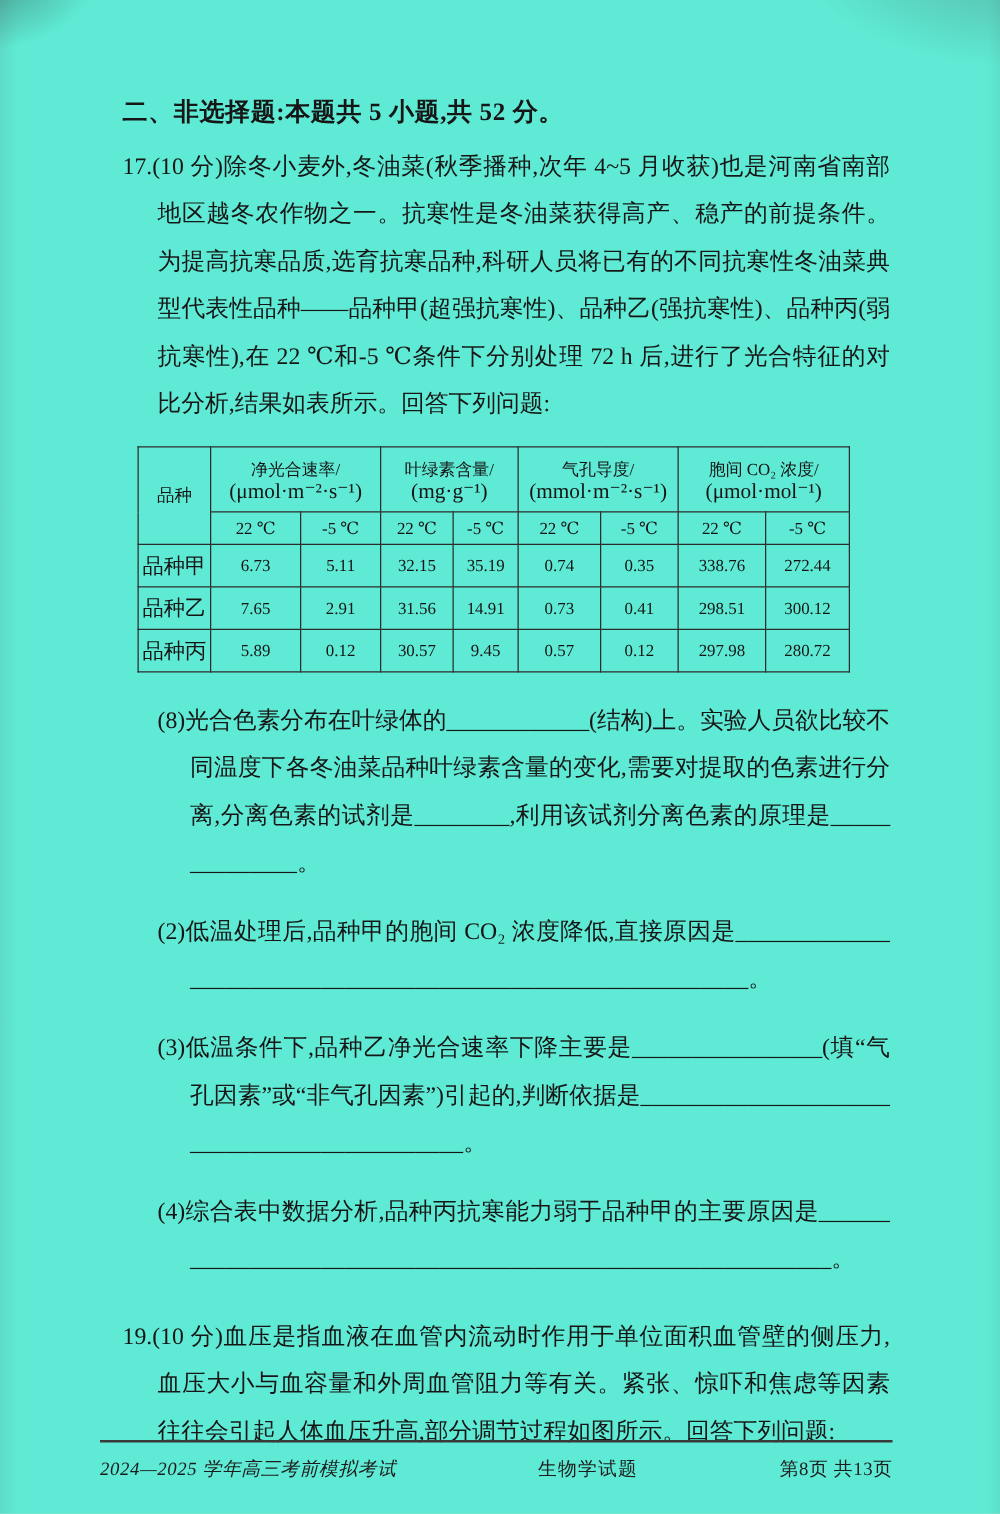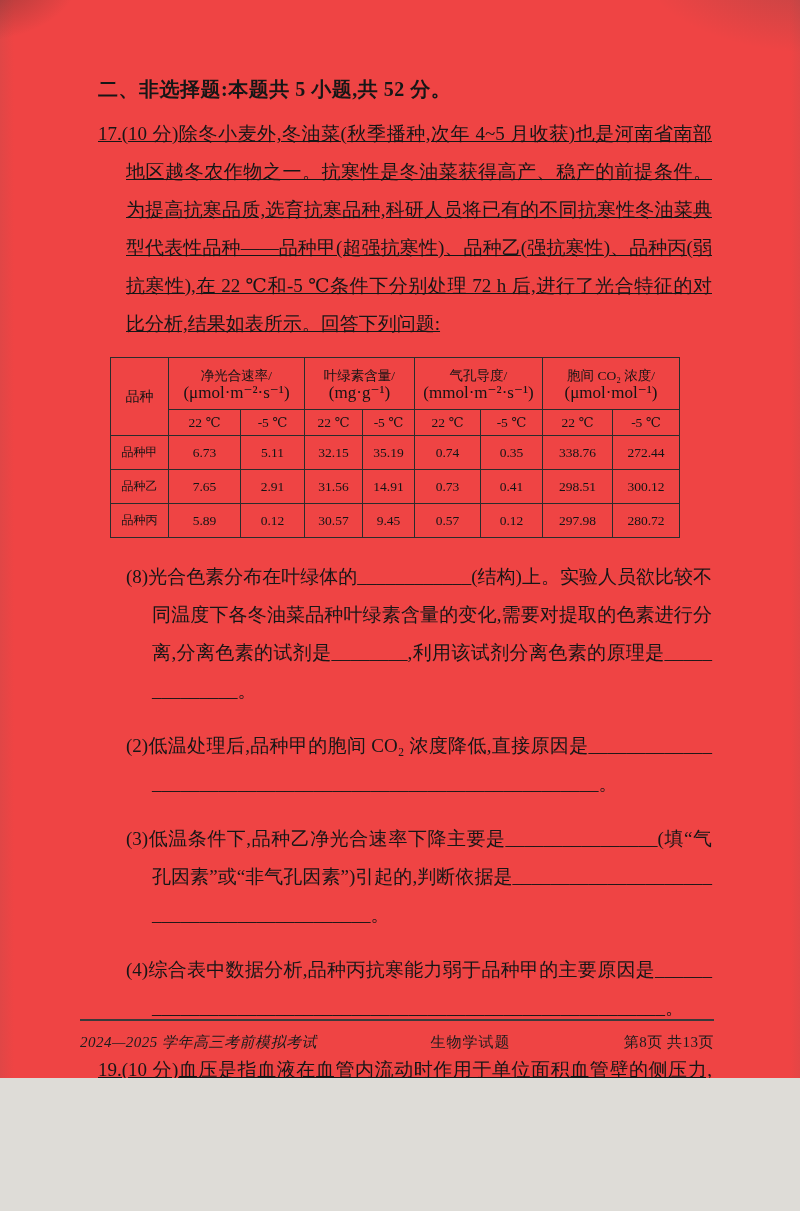--- a/index.html
+++ b/index.html
@@ -3,59 +3,59 @@
 <meta charset="utf-8">
 <style>
   * { margin:0; padding:0; box-sizing:border-box; }
   html,body { width:800px; }
   body {
     width:800px; height:1211px;
     background:#dedcd7;
     font-family:"Liberation Serif","DejaVu Serif",serif;
   }
   .page {
-    position:relative; width:800px; height:1078px;
-    background:#ef4444; color:#161616; overflow:hidden;
+    position:relative; width:800px; height:1211px;
+    background:#5eead4; color:#161616; overflow:hidden;
   }
   .page::before {
     content:""; position:absolute; inset:0; pointer-events:none;
     background:
       radial-gradient(150px 95px at -25px -25px, rgba(45,45,45,.50), rgba(45,45,45,0) 70%),
       radial-gradient(260px 130px at 103% -40px, rgba(70,70,70,.35), rgba(70,70,70,0) 72%),
       linear-gradient(to right, rgba(90,90,90,.10), rgba(90,90,90,0) 14px),
       linear-gradient(to left, rgba(90,90,90,.08), rgba(90,90,90,0) 10px);
   }
   .content { position:absolute; left:98px; right:88px; top:76px; }
 
   .section-header {
     font-size:20px; font-weight:bold; letter-spacing:.5px; margin-bottom:12px;
   }
   .stem {
     font-size:19px; line-height:38px; text-align:justify; word-break:break-all;
-    padding-left:28px; text-indent:-28px;text-decoration:underline;
+    padding-left:28px; text-indent:-28px;
   }
 
   .table-wrap { margin:14px 0 20px 12px; }
   table { border-collapse:collapse; table-layout:fixed; text-align:center; }
   col.c-name { width:58px; }
   col.c-a1 { width:72px; } col.c-a2 { width:64px; }
   col.c-b1 { width:58px; } col.c-b2 { width:52px; }
   col.c-c1 { width:66px; } col.c-c2 { width:62px; }
   col.c-d1 { width:70px; } col.c-d2 { width:67px; }
   th,td {
     border:1px solid #2c2c2c; font-weight:normal; font-size:13.5px;
     padding:2px 1px; color:#141414;
   }
   tr.group-row th { height:52px; }
   tr.temp-row th { height:26px; }
   tbody td, tbody th { height:34px; }
   .group-title { display:block; line-height:17px; }
   .unit { display:block; line-height:17px; font-size:17px; }
   .corner-cell { font-size:14px; }
-  .row-name { font-size:12px; }
+  .row-name { font-size:17px; }
 
   .subq {
     font-size:19px; line-height:38px; text-align:justify; word-break:break-all;
     margin:0 0 17px 28px; padding-left:26px; text-indent:-26px;
   }
   .q18 { margin-top:24px; }
 
   .footer {
     position:absolute; left:80px; right:86px; bottom:26px;
     border-top:2px solid #3a3a3a; padding-top:12px;

